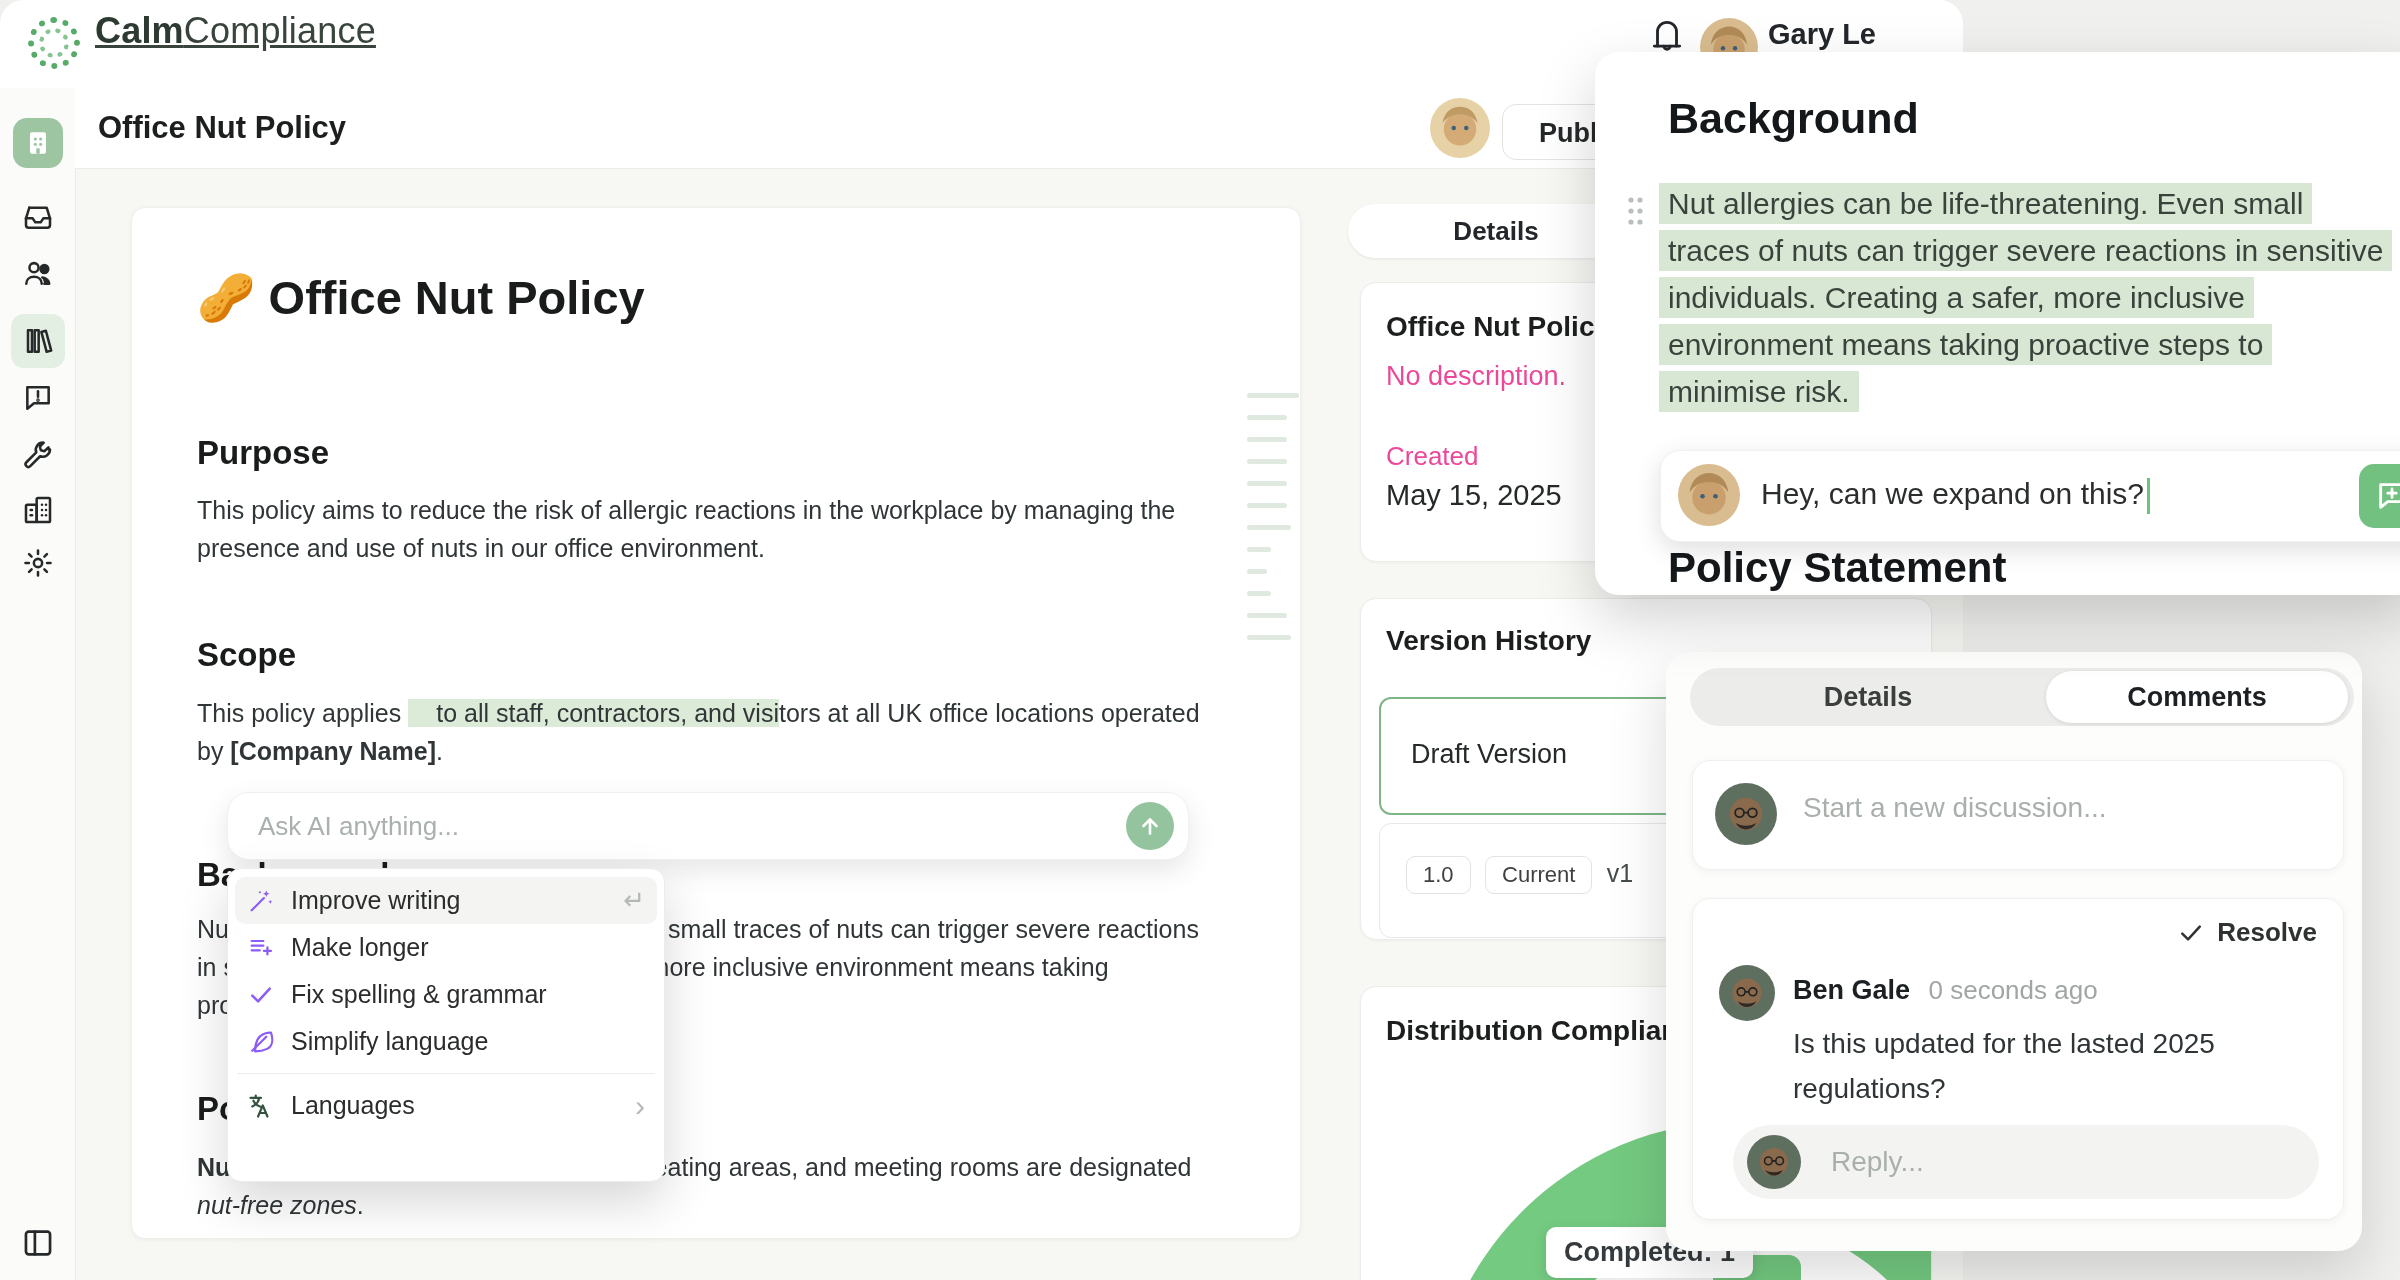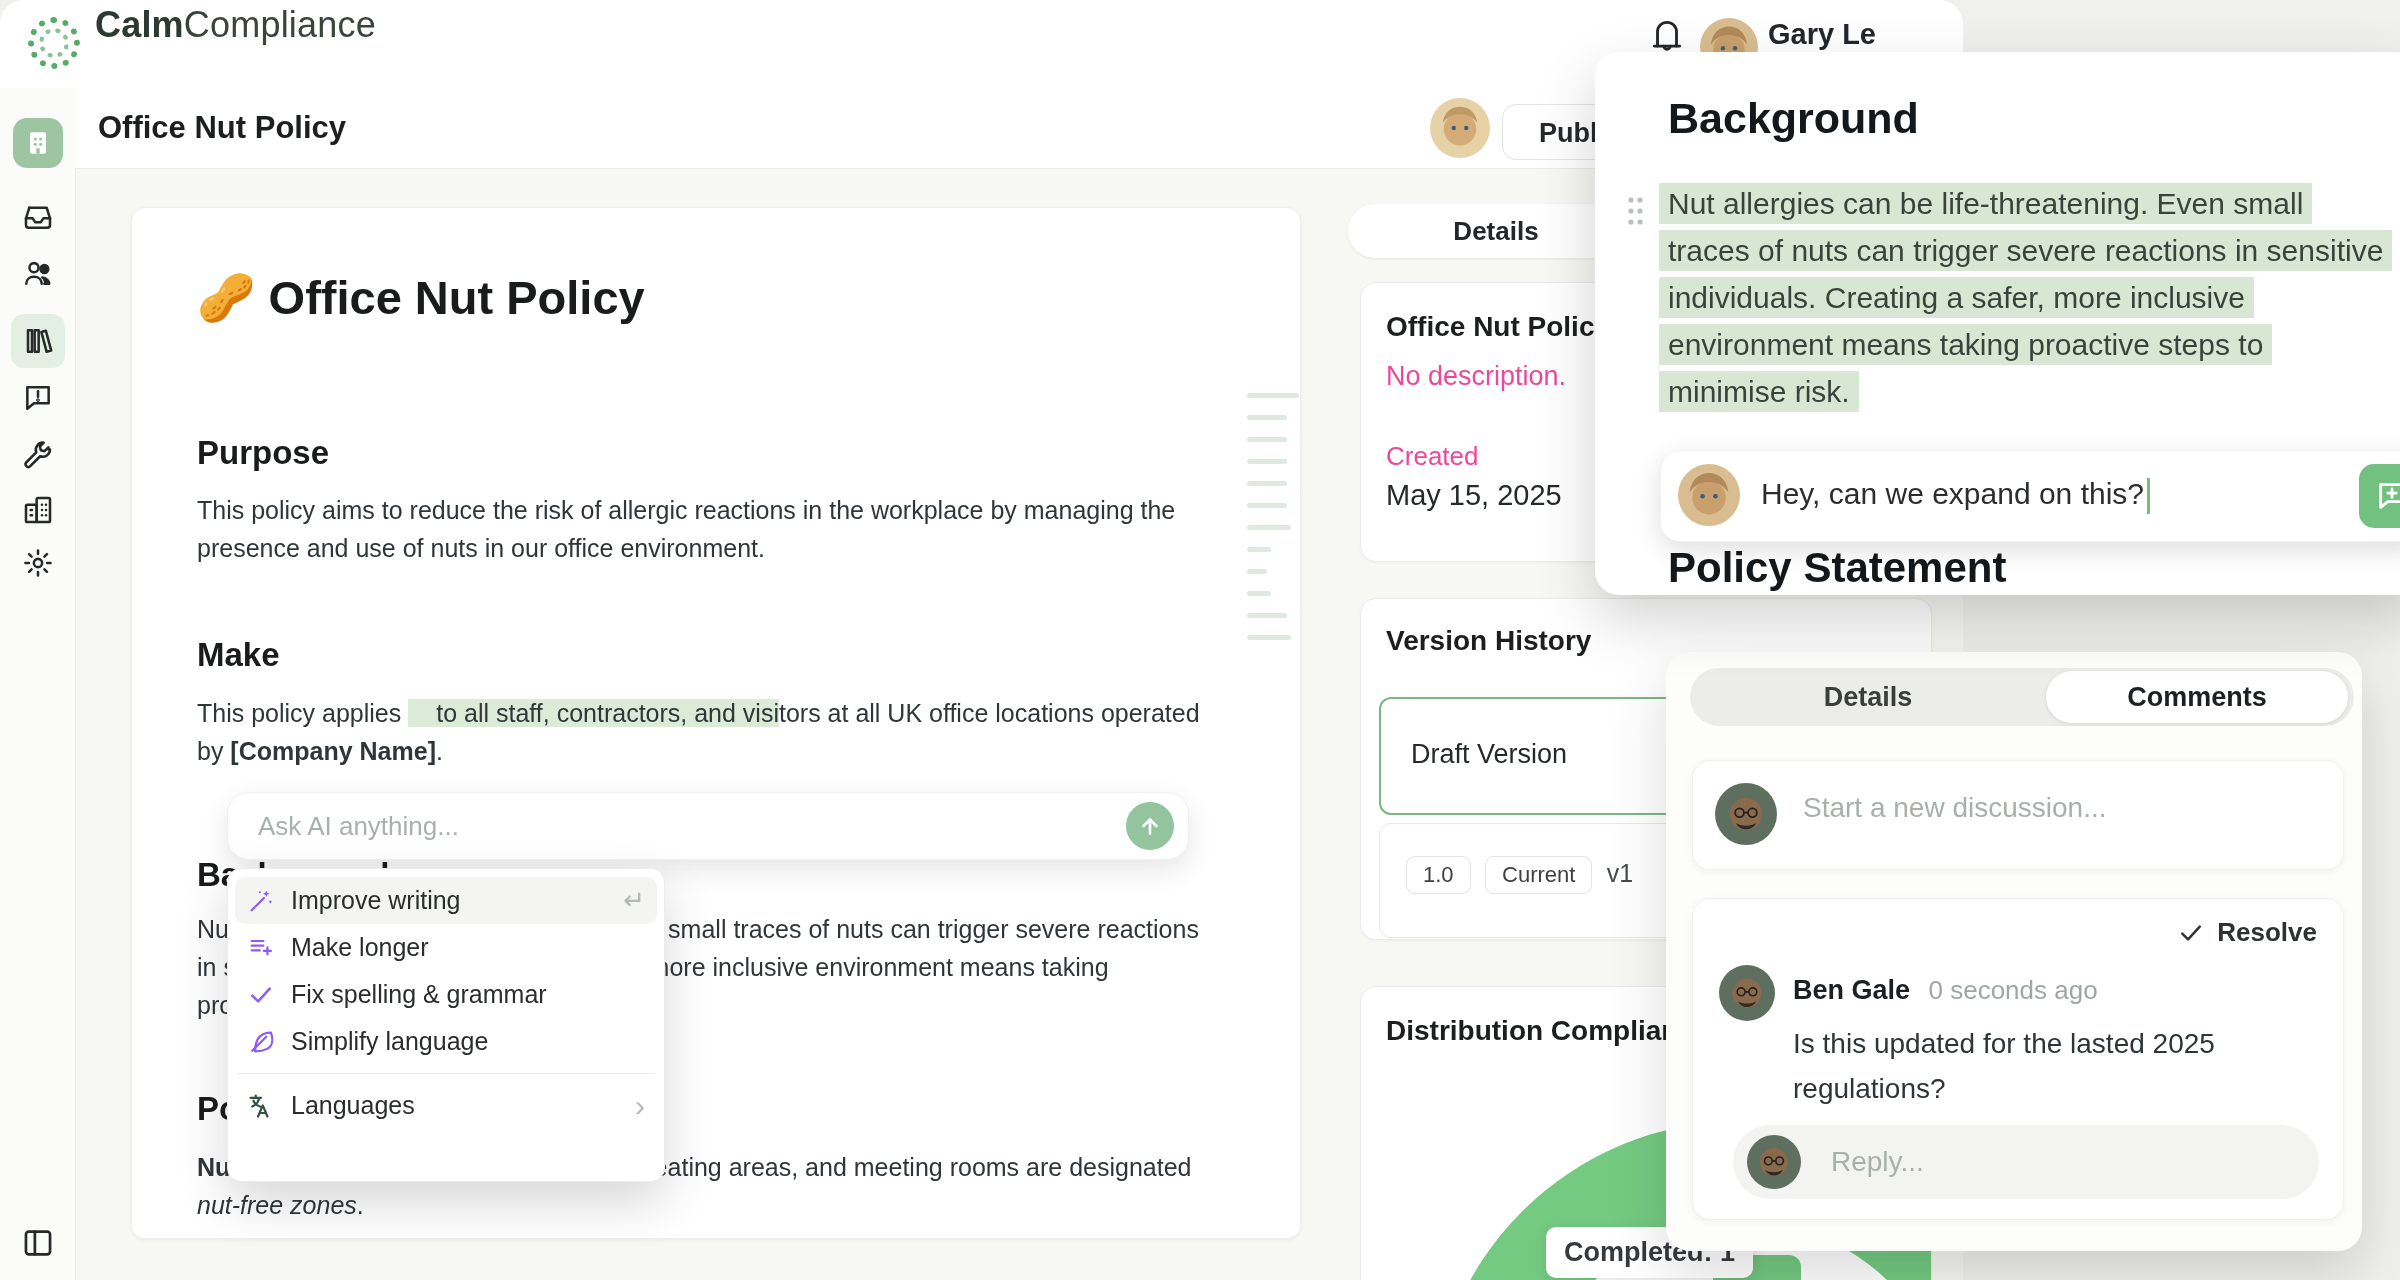--- a/index.html
+++ b/index.html
@@ -7,21 +7,21 @@
          font-family:"Liberation Sans",sans-serif;color:#2f3537;}
   .abs{position:absolute;}
   
   .app{position:absolute;left:0;top:0;width:1963px;height:1280px;background:#f7f7f4;
        border-radius:24px 24px 0 0;}
   .topbar{position:absolute;left:0;top:0;width:1963px;height:88px;background:#fff;
           border-radius:24px 24px 0 0;border-bottom:1px solid #ebebe9;}
   .logo-swirl{position:absolute;left:28px;top:17px;width:52px;height:52px;}
   .logo-swirl .d1{position:absolute;inset:0;border:6px dotted #57ab68;border-radius:50%;}
   .logo-swirl .d2{position:absolute;inset:11px;border:5px dotted #86c492;border-radius:50%;transform:rotate(18deg);}
-  .brand{position:absolute;left:95px;top:4px;font-size:36px;letter-spacing:.2px;color:#39453c;}
+  .brand{position:absolute;left:95px;top:10px;font-size:36px;letter-spacing:.2px;color:#39453c;text-decoration:underline;}
   .brand b{font-weight:700;color:#2d3a31;}
   .user-name{position:absolute;left:1768px;top:18px;font-size:29px;font-weight:600;color:#23262a;}
   .bell{position:absolute;left:1648px;top:16px;width:38px;height:38px;color:#23262a;}
   .avatar{border-radius:50%;overflow:hidden;position:absolute;}
   
   .rail{position:absolute;left:0;top:88px;width:75px;height:1192px;background:#fbfbf9;border-right:1px solid #ececea;}
   .rail-item{position:absolute;left:50%;transform:translateX(-50%);color:#26292a;}
   .org-badge{width:50px;height:50px;border-radius:14px;background:#9dc5a2;display:flex;align-items:center;justify-content:center;}
   .active-pill{width:54px;height:54px;border-radius:13px;background:#e3efe2;display:flex;align-items:center;justify-content:center;}
   .rail svg{display:block;}
@@ -235,21 +235,21 @@
 
     <div class="doc-card">
       <div class="doc-title"><span>🥜</span> <span>Office Nut Policy</span></div>
 
       <div class="h2" style="left:65px;top:226px;">Purpose</div>
       <div class="rich" style="left:65px;top:283px;">
           <div class="rich-line"><span class="sg-p">This policy aims to reduce the risk of allergic reactions in the workplace by managing the</span></div>
           <div class="rich-line"><span class="sg-p">presence and use of nuts in our office environment.</span></div>
         </div>
 
-      <div class="h2" style="left:65px;top:428px;">Make</div>
+      <div class="h2" style="left:65px;top:428px;">Scope</div>
       <div class="rich" style="left:65px;top:486px;">
           <div class="rich-line"><span class="sg-p">This policy applies </span><span class="sg-hl">to all staff, contractors, and visi</span><span class="sg-p">tors at all UK office locations operated</span></div>
           <div class="rich-line"><span class="sg-p">by </span><span class="sg-b">[Company Name]</span><span class="sg-p">.</span></div>
         </div>
 
       <div class="h2" style="left:65px;top:648px;">Background</div>
       <div class="rich" style="left:65px;top:702px;">
           <div class="rich-line"><span class="sg-p">Nut allergies can be life-threatening. Even small traces of nuts can trigger severe reactions</span></div>
           <div class="rich-line"><span class="sg-p">in sensitive individuals. Creating a safer, more inclusive environment means taking</span></div>
           <div class="rich-line"><span class="sg-p">proactive steps to minimise risk.</span></div>

